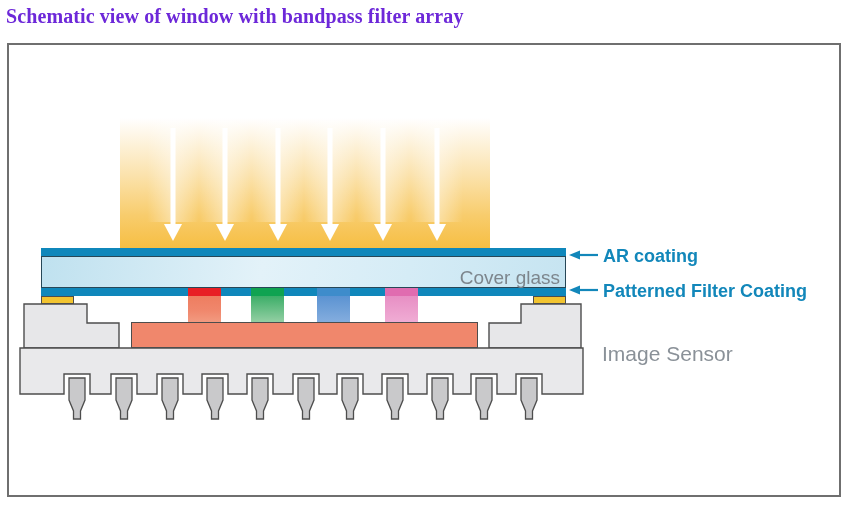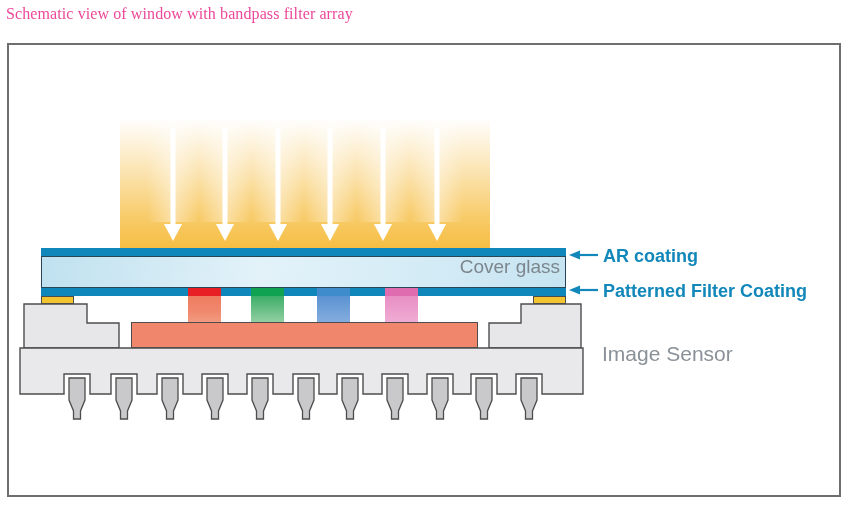--- a/index.html
+++ b/index.html
@@ -1,35 +1,35 @@
 <!DOCTYPE html>
 <html><head>
 <meta charset="utf-8">
 <style>
   html,body{margin:0;padding:0;background:#ffffff;}
   .stage{position:relative;width:849px;height:505px;background:#ffffff;overflow:hidden;
          font-family:"Liberation Sans",sans-serif;}
   .abs{position:absolute;}
   .title{left:6px;top:5px;width:700px;
-         font-family:"Liberation Serif",serif;font-weight:400;font-size:16px;
-         color:#ec4899;letter-spacing:.1px;}
+         font-family:"Liberation Serif",serif;font-weight:700;font-size:20px;
+         color:#6d28d9;letter-spacing:.1px;}
   .frame{left:7px;top:43px;width:834px;height:454px;border:2px solid #6f6f6f;
          box-sizing:border-box;background:#ffffff;}
   
   .beam{left:120px;top:118px;width:370px;height:130px;
         background:linear-gradient(180deg,rgba(246,190,67,0) 0%,rgba(246,190,67,.18) 18%,
                    rgba(246,190,67,.45) 45%,rgba(246,190,67,.78) 75%,#f6be43 100%);}
   .streak{top:118px;width:52px;height:104px;
           background:linear-gradient(to right,rgba(255,255,255,0),rgba(255,255,255,.42) 50%,rgba(255,255,255,0));}
   
   .ar-bar{left:41px;top:248px;width:525px;height:8px;background:#0f87bb;}
   .glass{left:41px;top:256px;width:525px;height:32px;box-sizing:border-box;
          border:1.5px solid #274757;
          background:linear-gradient(100deg,#bfe1ef 0%,#e3f2f9 42%,#d5ecf6 70%,#c6e4f1 100%);
-         display:flex;align-items:flex-start;justify-content:flex-end;}
+         display:flex;align-items:flex-end;justify-content:flex-end;}
   .glass-label{font-size:19px;color:#7d868d;padding-right:5px;line-height:1;}
   .filter-bar{left:41px;top:288px;width:525px;height:8px;background:#0f87bb;}
   .filter{top:288px;width:33px;height:34px;}
   .filter .cap{height:8px;}
   .filter .body{height:26px;}
   .f-red  .cap{background:#e81f25;} .f-red  .body{background:linear-gradient(180deg,#ee7d60,#f0876c 55%,#f29a80);}
   .f-green .cap{background:#0fa351;} .f-green .body{background:linear-gradient(180deg,#3cae68,#93cfa3);}
   .f-blue .cap{background:#3e8ccb;} .f-blue .body{background:linear-gradient(180deg,#5b93d2,#84adde);}
   .f-pink .cap{background:#e06cb0;} .f-pink .body{background:linear-gradient(180deg,#e78fc4,#f0acd4);}
   .pad{top:296px;height:8px;background:#f2c430;border:1px solid #4d4d4d;box-sizing:border-box;}

